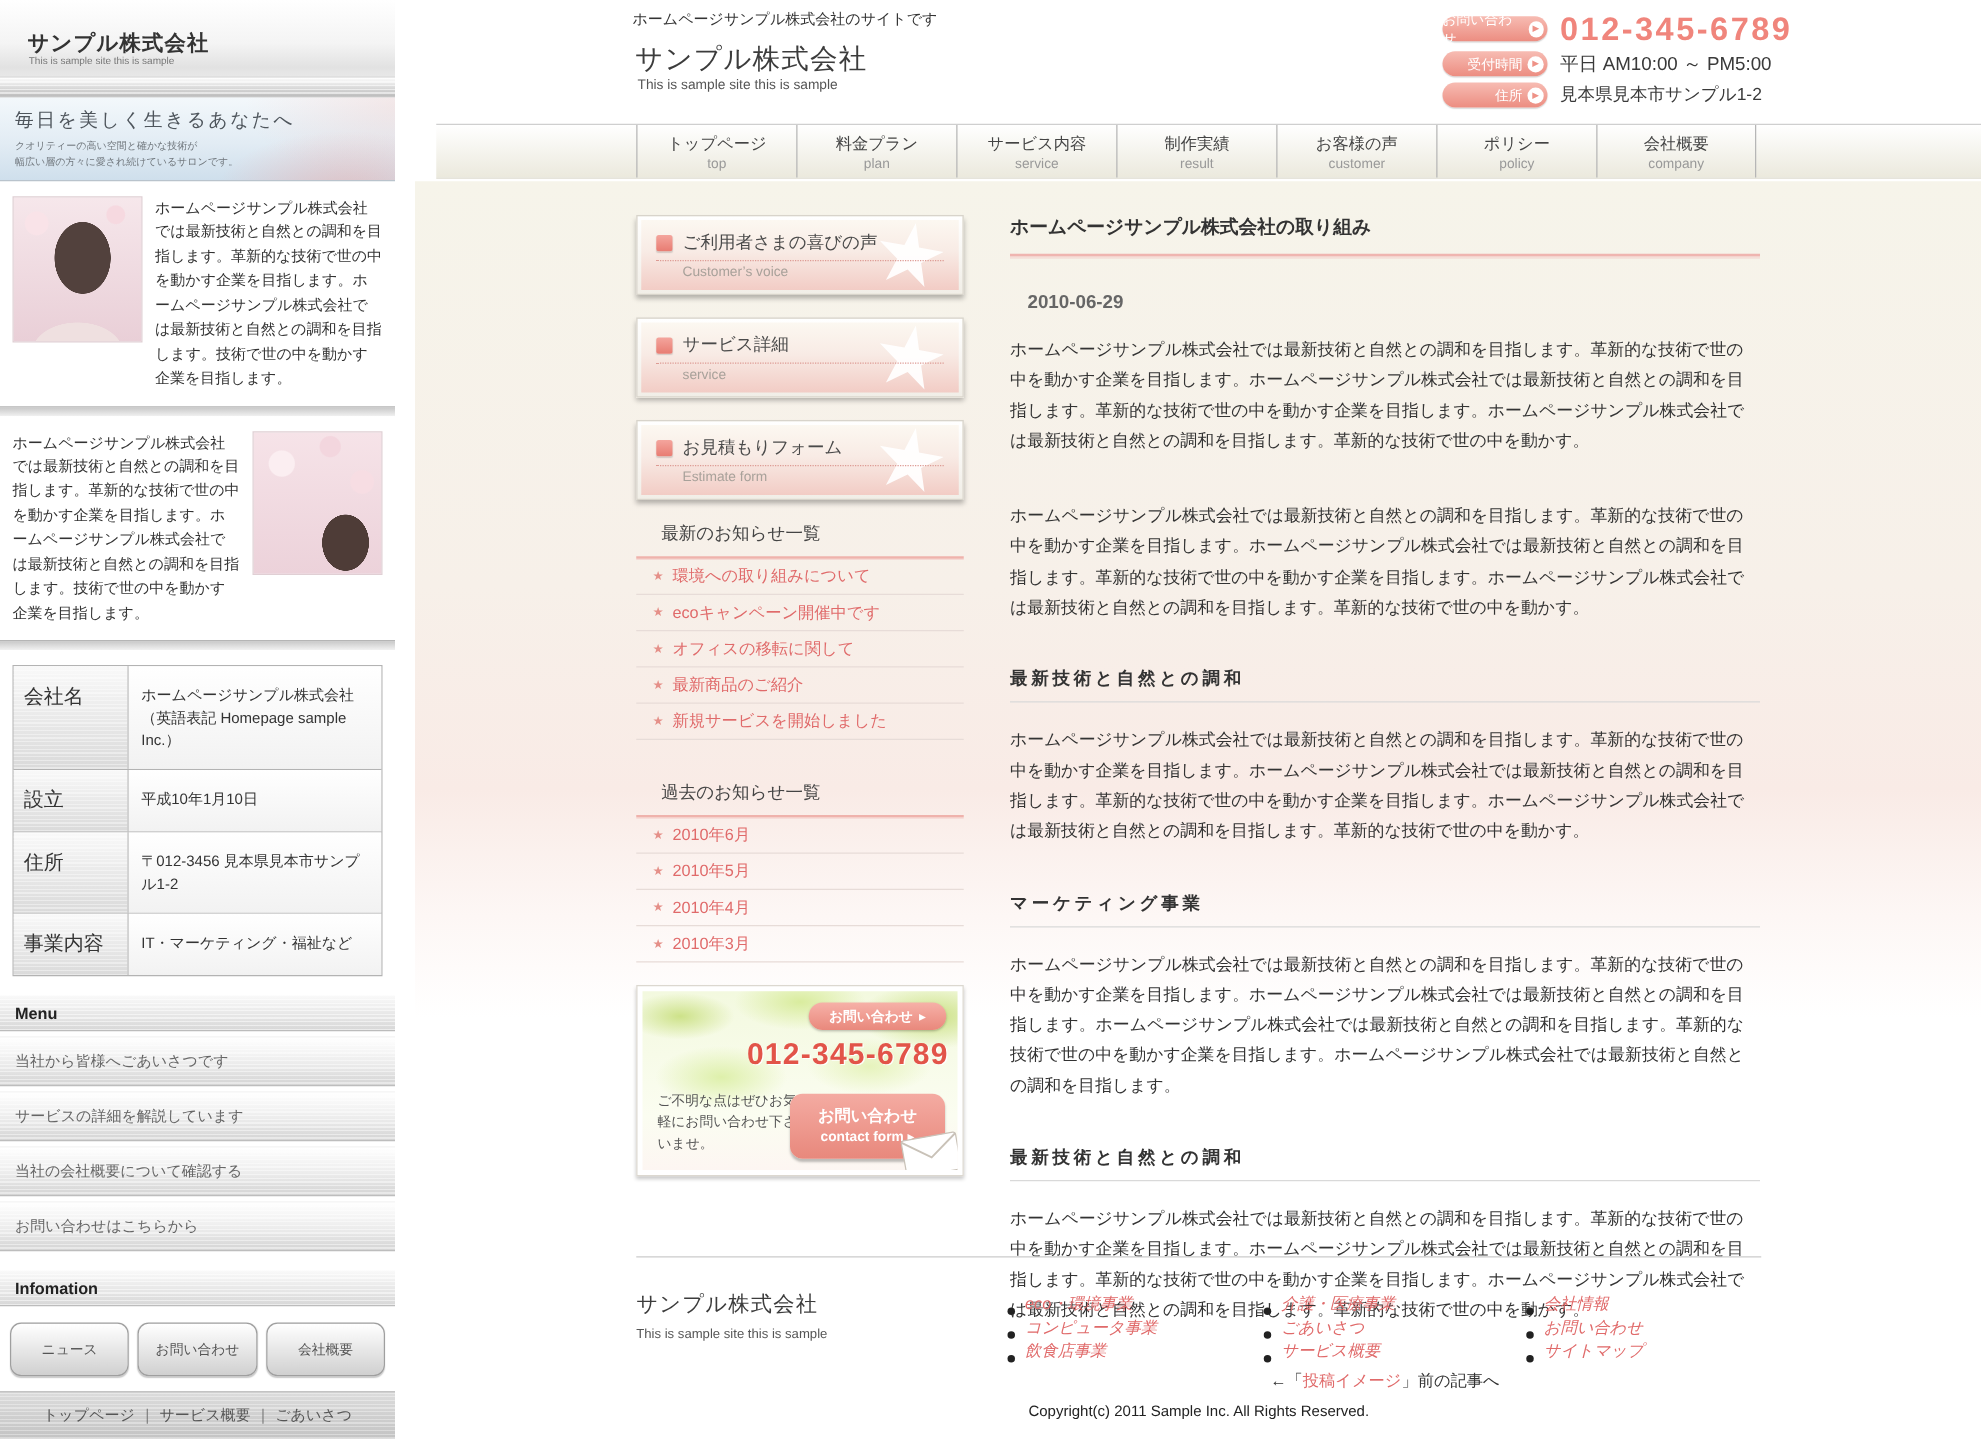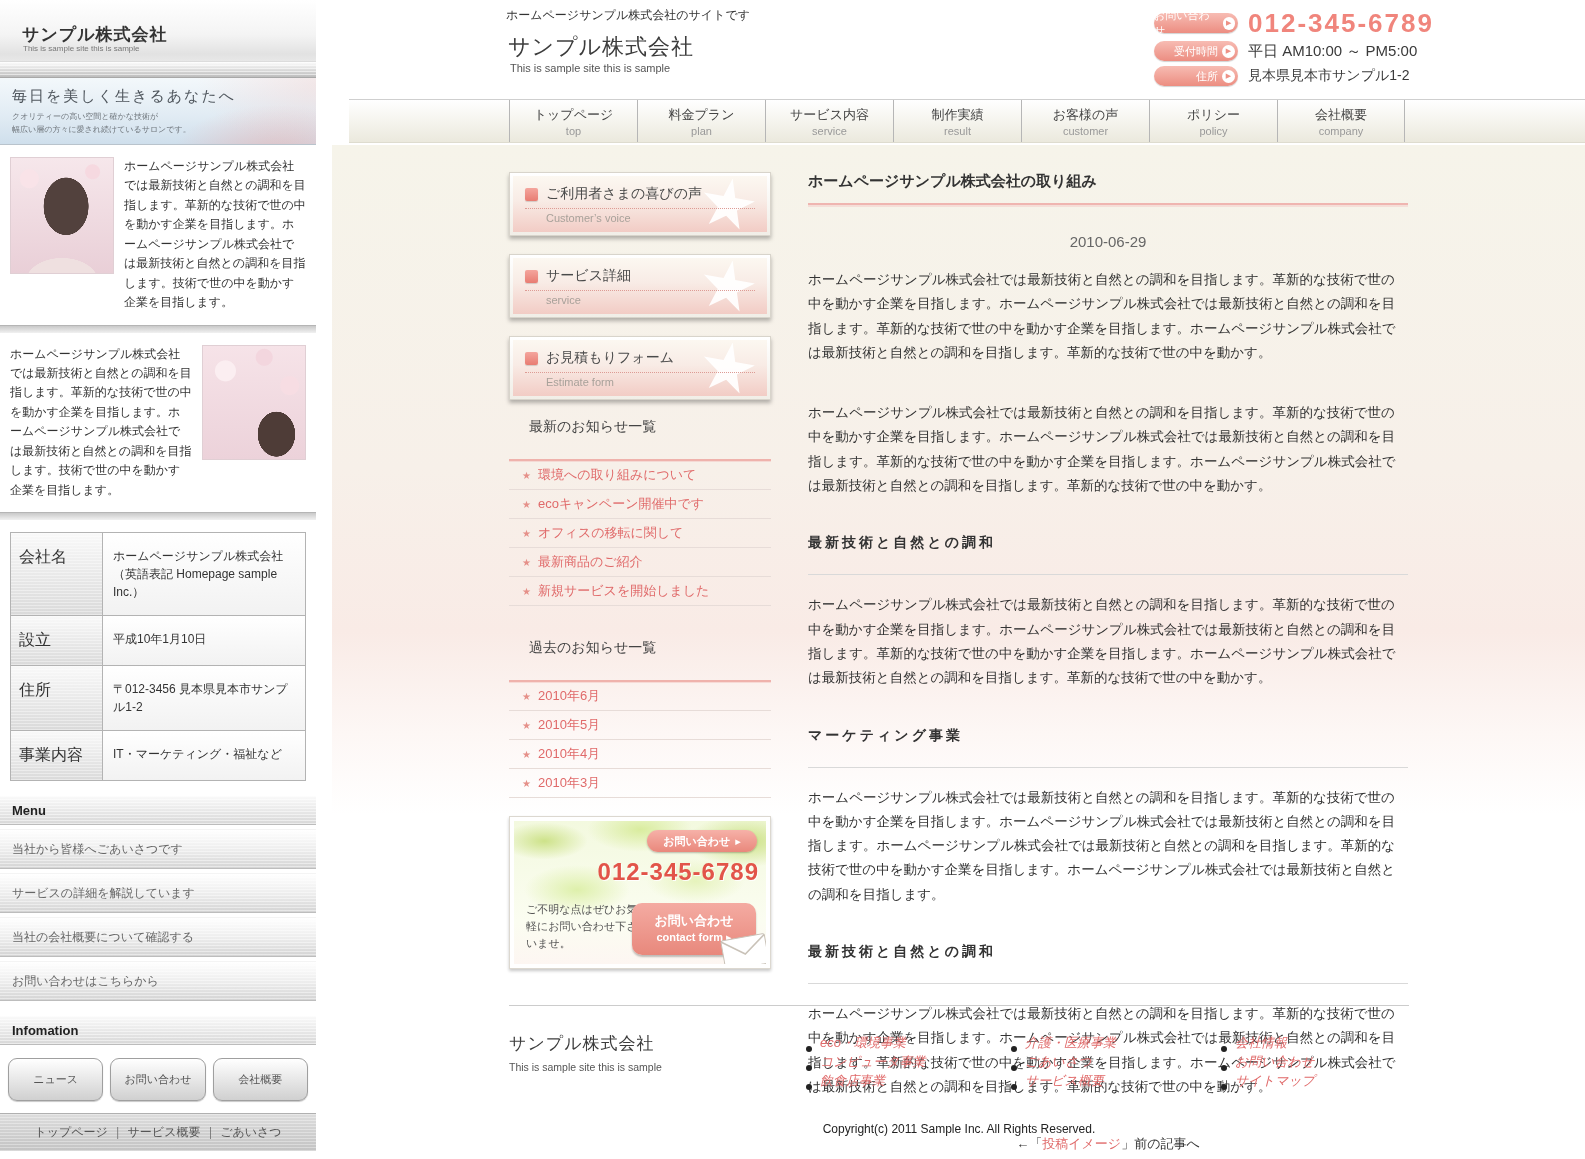--- a/index.html
+++ b/index.html
@@ -115,21 +115,21 @@
     transform:rotate(10deg);
     clip-path:polygon(50% 0%,61% 35%,98% 35%,68% 57%,79% 91%,50% 70%,21% 91%,32% 57%,2% 35%,39% 35%); }
   .b-row { position:relative; display:flex; align-items:center; gap:8px; padding-bottom:5px;
     border-bottom:1px dotted #dd9b94; }
   .b-icon { flex:none; width:13px; height:13px; border-radius:2px;
     background:linear-gradient(#f4a59d,#e87c72); box-shadow:0 1px 1px rgba(0,0,0,.15); }
   .b-title { font-size:14px; color:#4a4a4a; }
   .b-en { position:relative; padding-left:21px; margin-top:3px; font-size:11px; color:#a8a19a; }
 
   .n-block { margin-top:10px; }
-  .n-head { font-size:14px; color:#444; padding:0 0 23px 20px; border-bottom:2px solid #efb2ac;
+  .n-head { font-size:14px; color:#444; padding:0 0 9px 20px; border-bottom:2px solid #efb2ac;
     box-shadow:0 1px 0 rgba(244,198,194,.55); }
   .n-item { display:flex; align-items:center; gap:7px; height:29px; padding-left:13px;
     font-size:13px; color:#e06a6a; border-bottom:1px solid #e7dcd8; }
   .n-star { font-size:10px; color:#e59089; }
   .archive { margin-top:33px; }
 
   .cb { position:relative; margin-top:18px; width:262px; height:153px; padding:4px;
     background:#fff; border:1px solid #dcd8d0; box-shadow:0 2px 3px rgba(0,0,0,.22); }
   .cb-in { position:relative; width:100%; height:100%; overflow:hidden;
     background:
@@ -149,24 +149,24 @@
     background:linear-gradient(#f4aba2,#e8887c); box-shadow:0 2px 2px rgba(0,0,0,.25);
     color:#fff; text-align:center; padding-top:9px; cursor:pointer; }
   .cb-btn-l1 { font-size:13px; font-weight:bold; }
   .cb-btn-l2 { font-size:11px; font-weight:bold; margin-top:1px; }
   .cb-env { position:absolute; right:-2px; bottom:-4px; transform:rotate(-10deg); }
 
   
   .article { width:600px; margin-left:37px; }
   .a-title { font-size:15px; font-weight:bold; color:#333; padding-bottom:12px;
     border-bottom:2px solid #efb5b0; box-shadow:0 2px 0 rgba(243,201,197,.5); }
-  .a-date { text-align:center; font-size:15px; font-weight:normal; color:#666; margin:28px 0 18px; }
+  .a-date { text-align:left; font-size:15px; font-weight:bold; color:#666; margin:28px 14px 18px; }
   .a-p { font-size:13.5px; line-height:1.8; color:#333; margin-bottom:36px; }
   .a-h2 { font-size:14px; font-weight:bold; color:#333; letter-spacing:3px;
-    padding-bottom:22px; border-bottom:1px solid #d9d9d9; margin-bottom:18px; }
+    padding-bottom:9px; border-bottom:1px solid #d9d9d9; margin-bottom:18px; }
   .a-prev { text-align:center; font-size:13px; color:#333; margin-top:8px; }
   .a-prev a { color:#e06a6a; }
 
   
   .footer { position:absolute; left:177px; top:1005px; width:900px; height:110px; border-top:1px solid #ccc; }
   .f-logo { position:absolute; left:0; top:26px; cursor:pointer; }
   .f-title { font-size:17px; color:#3c3c3c; letter-spacing:1px; }
   .f-sub { font-size:10.5px; color:#555; margin-top:6px; }
   .f-col { position:absolute; top:27px; }
   .f-col.c1 { left:297px; } .f-col.c2 { left:502px; } .f-col.c3 { left:712px; }

